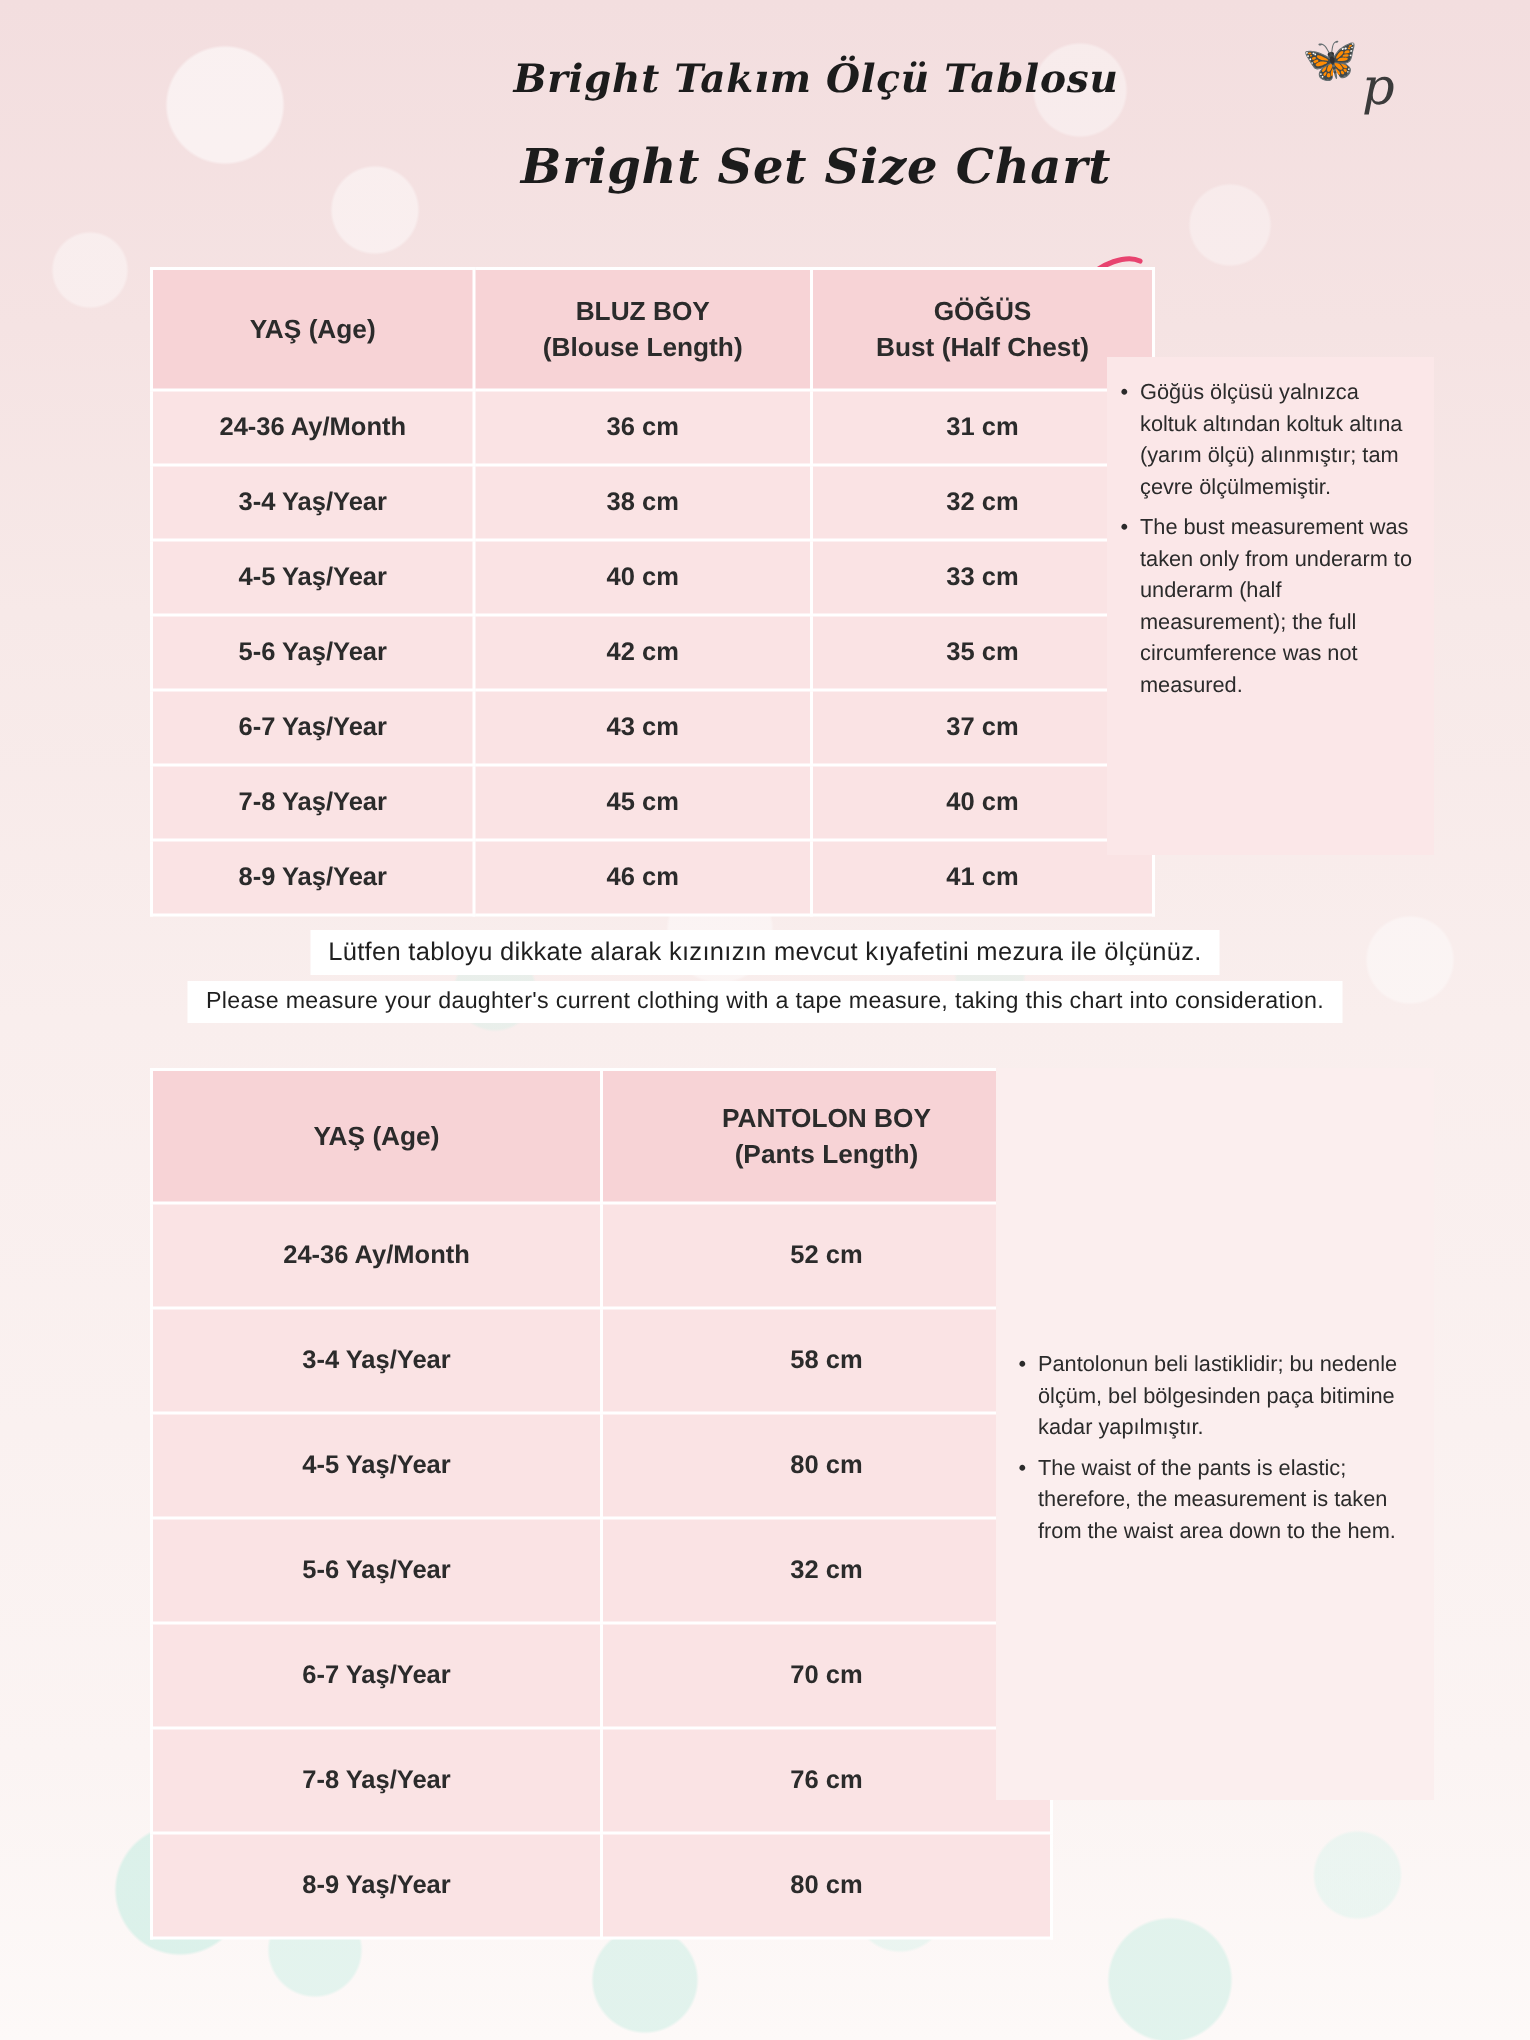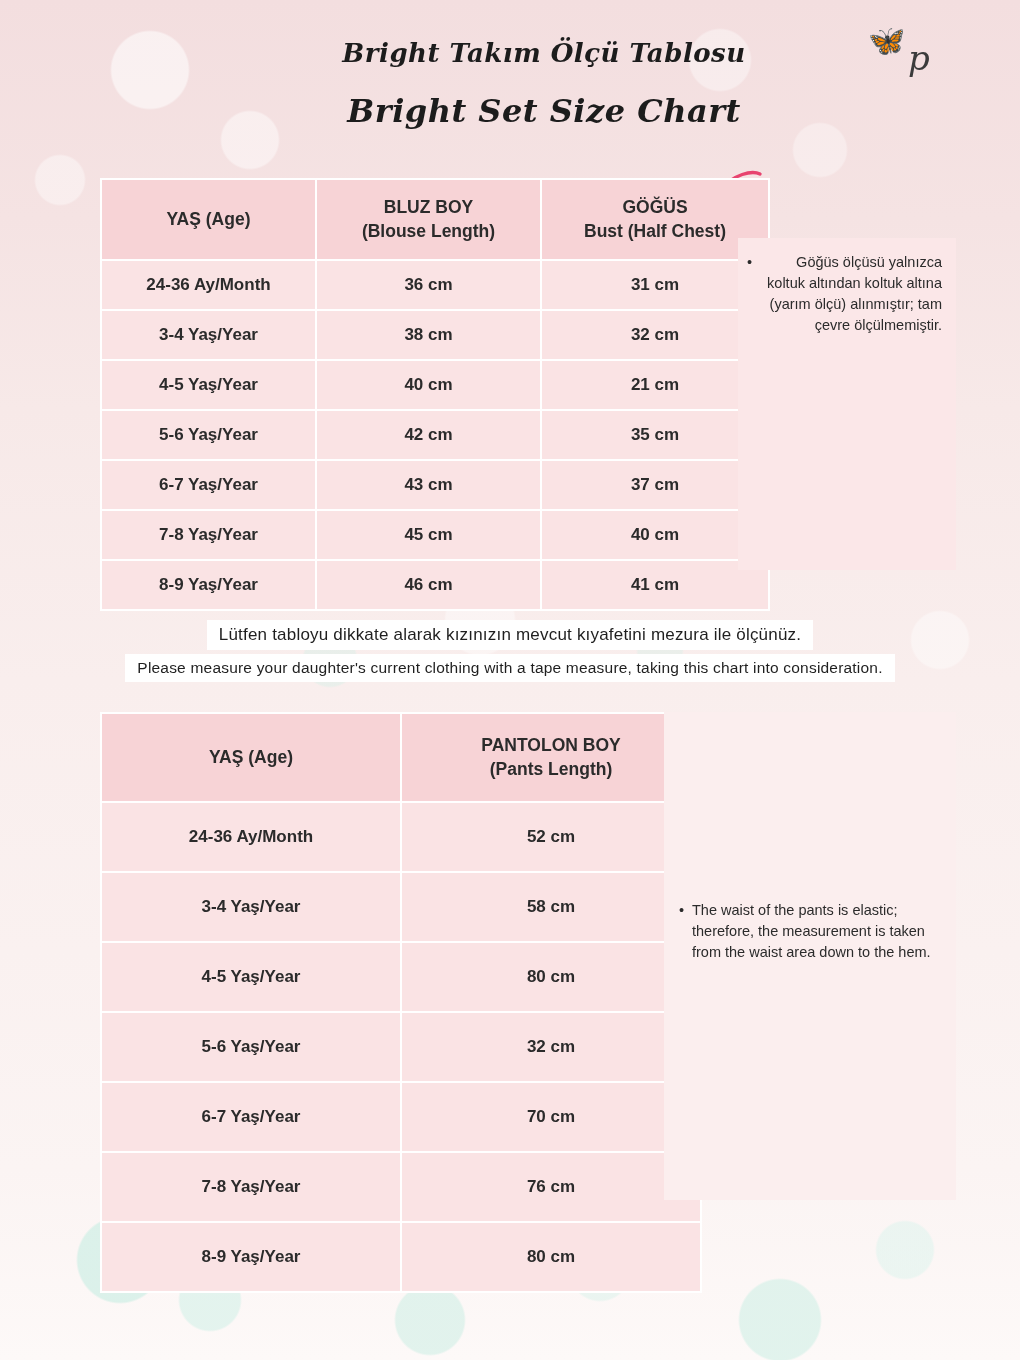--- a/index.html
+++ b/index.html
@@ -131,21 +131,20 @@
     position: absolute;
     background: #fbe7e8;
   }
   #note1 {
     top: 238px;
     left: 738px;
     width: 218px;
     height: 332px;
     padding: 14px 14px 0 4px;
     box-sizing: border-box;
-    text-align: right;
   }
   #note2 {
     top: 712px;
     left: 664px;
     width: 292px;
     height: 488px;
     padding: 0;
     box-sizing: border-box;
     background: #fbeeee;
   }
@@ -272,21 +271,21 @@
           <td>31 cm</td>
         </tr>
         <tr>
           <td>3-4 Yaş/Year</td>
           <td>38 cm</td>
           <td>32 cm</td>
         </tr>
         <tr>
           <td>4-5 Yaş/Year</td>
           <td>40 cm</td>
-          <td>21 cm</td>
+          <td>33 cm</td>
         </tr>
         <tr>
           <td>5-6 Yaş/Year</td>
           <td>42 cm</td>
           <td>35 cm</td>
         </tr>
         <tr>
           <td>6-7 Yaş/Year</td>
           <td>43 cm</td>
           <td>37 cm</td>
@@ -301,20 +300,21 @@
           <td>46 cm</td>
           <td>41 cm</td>
         </tr>
       </tbody>
     </table>
   </div>
 
   <div class="note-box" id="note1">
     <ul class="note-list">
       <li>Göğüs ölçüsü yalnızca koltuk altından koltuk altına (yarım ölçü) alınmıştır; tam çevre ölçülmemiştir.</li>
+      <li>The bust measurement was taken only from underarm to underarm (half measurement); the full circumference was not measured.</li>
     </ul>
   </div>
 
   <div class="instruction">
     <div class="line tr">Lütfen tabloyu dikkate alarak kızınızın mevcut kıyafetini mezura ile ölçünüz.</div><br>
     <div class="line en">Please measure your daughter's current clothing with a tape measure, taking this chart into consideration.</div>
   </div>
 
   <div class="table-block" id="table2-block">
     <table class="size-table" id="table2">
@@ -362,19 +362,20 @@
           <td>8-9 Yaş/Year</td>
           <td>80 cm</td>
         </tr>
       </tbody>
     </table>
   </div>
 
   <div class="note-box" id="note2">
     <div class="note-inner">
       <ul class="note-list">
+        <li>Pantolonun beli lastiklidir; bu nedenle ölçüm, bel bölgesinden paça bitimine kadar yapılmıştır.</li>
         <li> The waist of the pants is elastic; therefore, the measurement is taken from the waist area down to the hem.</li>
       </ul>
     </div>
   </div>
 
   <div class="footer-space"></div>
 </div>
 
 </body></html>

